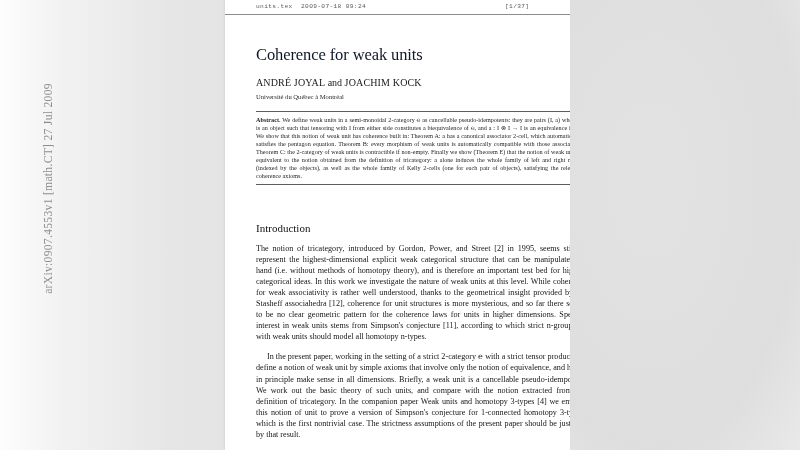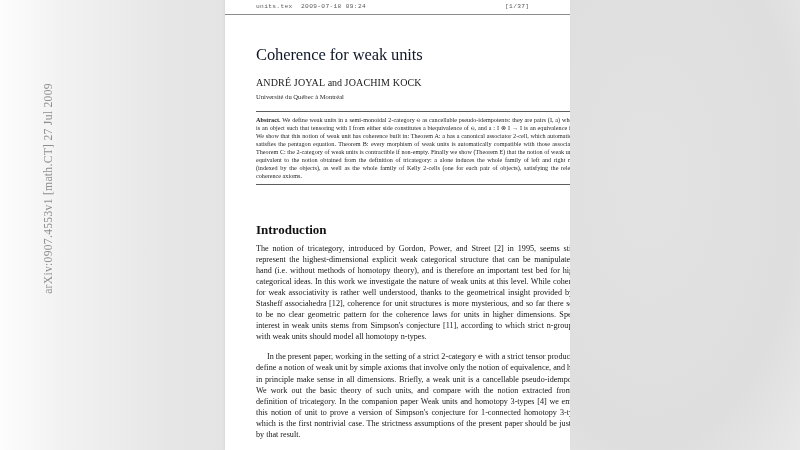--- a/index.html
+++ b/index.html
@@ -126,22 +126,22 @@
     color: #1d1d1d;
     letter-spacing: 0.02px;
   }
   .abstract b { font-weight: bold; }
 
   
   .section-head {
     position: absolute;
     left: 31px;
     top: 207px;
-    font-size: 13px;
-    font-weight: bold;
+    font-size: 11px;
+    font-weight: normal;
     color: #111;
   }
 
   
   .body-text {
     position: absolute;
     left: 31px;
     top: 228px;
     width: 330px;
   }

